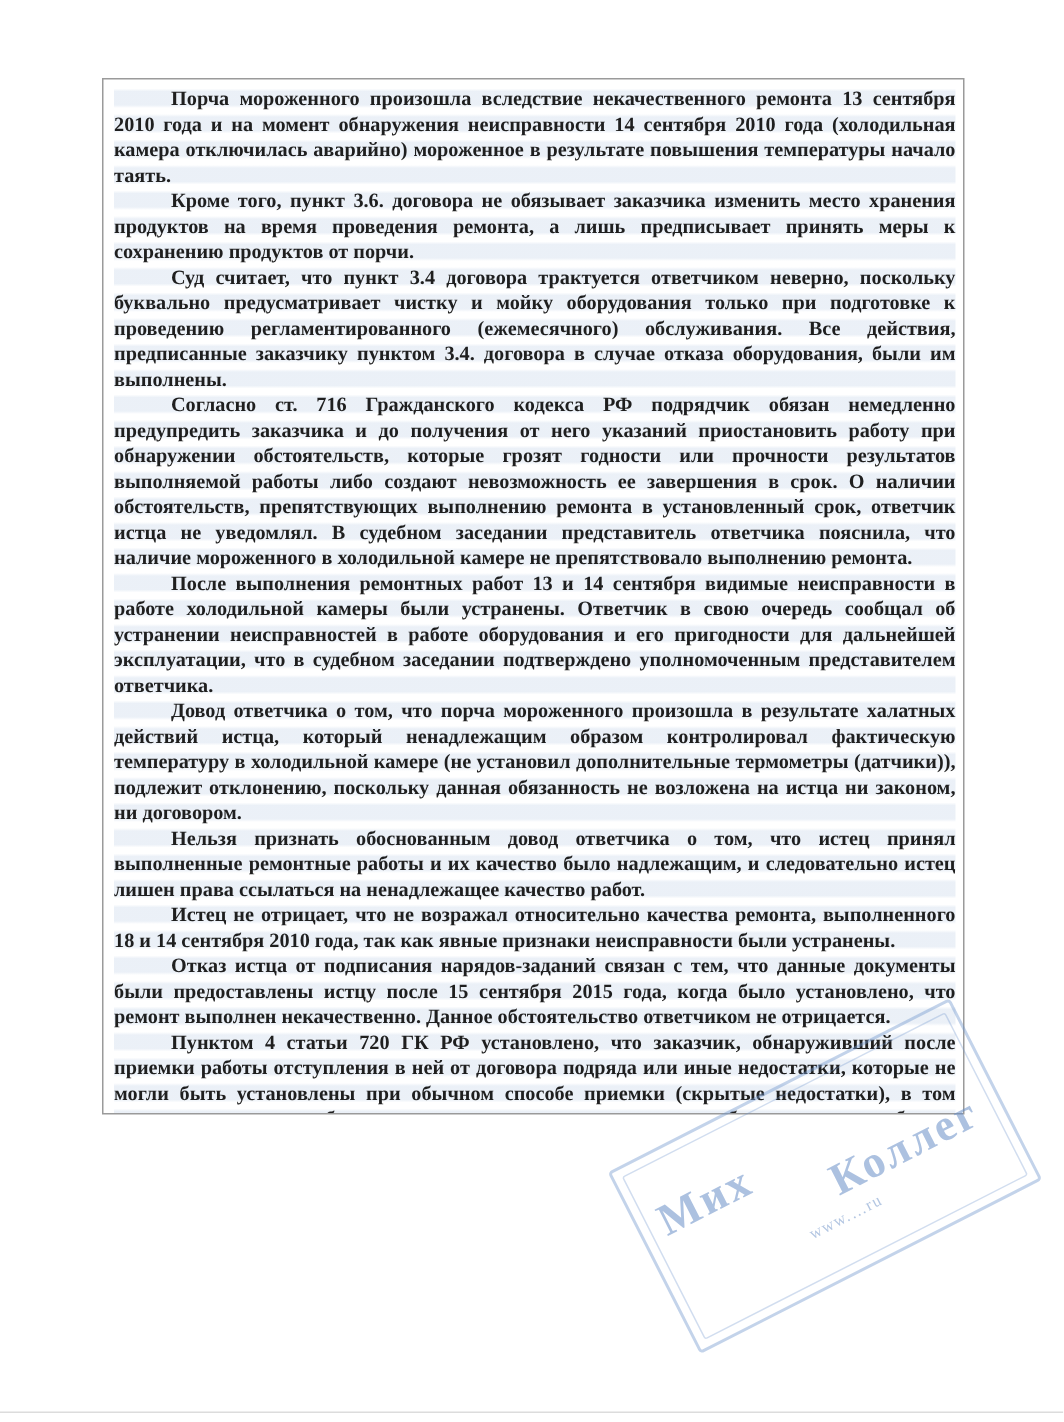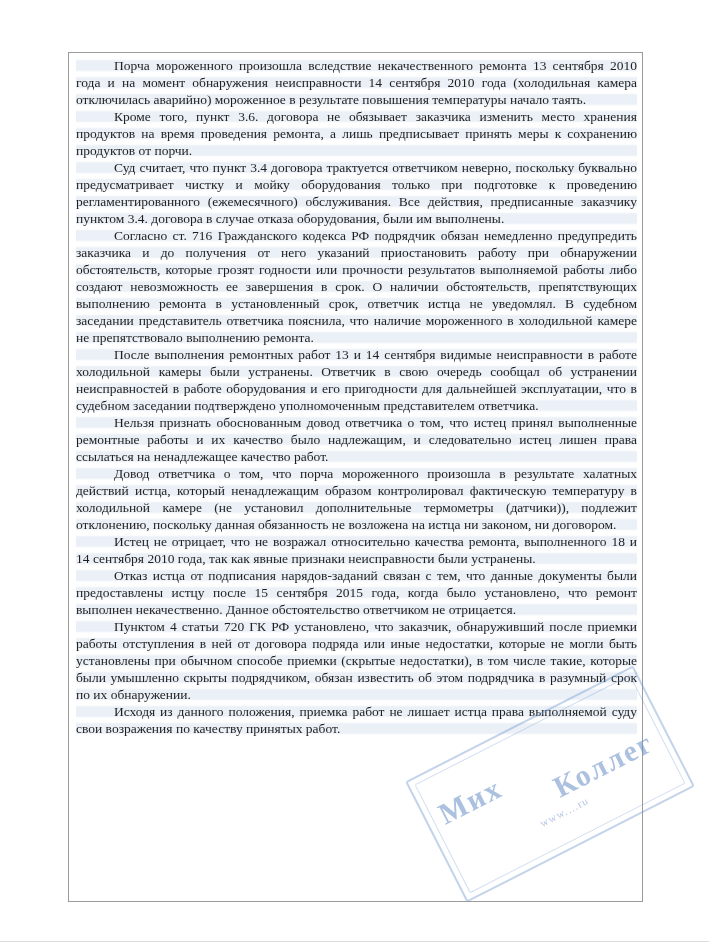--- a/index.html
+++ b/index.html
@@ -1,22 +1,22 @@
 <!DOCTYPE html>
 <html><head>
 <meta charset="utf-8">
 <style>
   html,body{margin:0;padding:0;background:#ffffff;}
   .screen{
     position:relative;width:709px;height:948px;background:#ffffff;overflow:hidden;
     font-family:"Liberation Serif", serif;
   }
   .page{
-    position:absolute;left:68px;top:52px;width:575px;height:850px;
-    background:#ffffff;border:1px solid #9a9a9a;box-sizing:border-box;overflow:hidden;
+    position:absolute;left:68px;top:52px;width:575px;height:691px;
+    background:#ffffff;border:1px solid #9a9a9a;box-sizing:border-box;overflow:hidden;font-weight:bold;
   }
   .doc-text{
     position:absolute;left:7px;top:4px;width:561px;
     color:#1f1f1f;font-size:13.5px;line-height:17px;text-align:justify;
   }
   .para{
     margin:0;text-indent:38px;
     
     background:repeating-linear-gradient(
       to bottom,
@@ -55,22 +55,22 @@
 <body>
 
 <div class="screen">
   <div class="page">
     <div class="doc-text" id="doc-text">
         <p class="para">Порча мороженного произошла вследствие некачественного ремонта 13 сентября 2010 года и на момент обнаружения неисправности 14 сентября 2010 года (холодильная камера отключилась аварийно) мороженное в результате повышения температуры начало таять.</p>
         <p class="para gap">Кроме того, пункт 3.6. договора не обязывает заказчика изменить место хранения продуктов на время проведения ремонта, а лишь предписывает принять меры к сохранению продуктов от порчи.</p>
         <p class="para">Суд считает, что пункт 3.4 договора трактуется ответчиком неверно, поскольку буквально предусматривает чистку и мойку оборудования только при подготовке к проведению регламентированного (ежемесячного) обслуживания. Все действия, предписанные заказчику пунктом 3.4. договора в случае отказа оборудования, были им выполнены.</p>
         <p class="para">Согласно ст. 716 Гражданского кодекса РФ подрядчик обязан немедленно предупредить заказчика и до получения от него указаний приостановить работу при обнаружении обстоятельств, которые грозят годности или прочности результатов выполняемой работы либо создают невозможность ее завершения в срок. О наличии обстоятельств, препятствующих выполнению ремонта в установленный срок, ответчик истца не уведомлял. В судебном заседании представитель ответчика пояснила, что наличие мороженного в холодильной камере не препятствовало выполнению ремонта.</p>
         <p class="para">После выполнения ремонтных работ 13 и 14 сентября видимые неисправности в работе холодильной камеры были устранены. Ответчик в свою очередь сообщал об устранении неисправностей в работе оборудования и его пригодности для дальнейшей эксплуатации, что в судебном заседании подтверждено уполномоченным представителем ответчика.</p>
+        <p class="para">Довод ответчика о том, что порча мороженного произошла в результате халатных действий истца, который ненадлежащим образом контролировал фактическую температуру в холодильной камере (не установил дополнительные термометры (датчики)), подлежит отклонению, поскольку данная обязанность не возложена на истца ни законом, ни договором.</p>
         <p class="para">Нельзя признать обоснованным довод ответчика о том, что истец принял выполненные ремонтные работы и их качество было надлежащим, и следовательно истец лишен права ссылаться на ненадлежащее качество работ.</p>
-        <p class="para">Довод ответчика о том, что порча мороженного произошла в результате халатных действий истца, который ненадлежащим образом контролировал фактическую температуру в холодильной камере (не установил дополнительные термометры (датчики)), подлежит отклонению, поскольку данная обязанность не возложена на истца ни законом, ни договором.</p>
         <p class="para">Истец не отрицает, что не возражал относительно качества ремонта, выполненного 18 и 14 сентября 2010 года, так как явные признаки неисправности были устранены.</p>
         <p class="para gap">Отказ истца от подписания нарядов-заданий связан с тем, что данные документы были предоставлены истцу после 15 сентября 2015 года, когда было установлено, что ремонт выполнен некачественно. Данное обстоятельство ответчиком не отрицается.</p>
         <p class="para">Пунктом 4 статьи 720 ГК РФ установлено, что заказчик, обнаруживший после приемки работы отступления в ней от договора подряда или иные недостатки, которые не могли быть установлены при обычном способе приемки (скрытые недостатки), в том числе такие, которые были умышленно скрыты подрядчиком, обязан известить об этом подрядчика в разумный срок по их обнаружении.</p>
         <p class="para">Исходя из данного положения, приемка работ не лишает истца права выполняемой суду свои возражения по качеству принятых работ.</p>
       </div>
   </div>
 
   <div class="stamp">
     <span class="stamp-word1">Мих</span>
     <span class="stamp-word2">Коллег</span>

